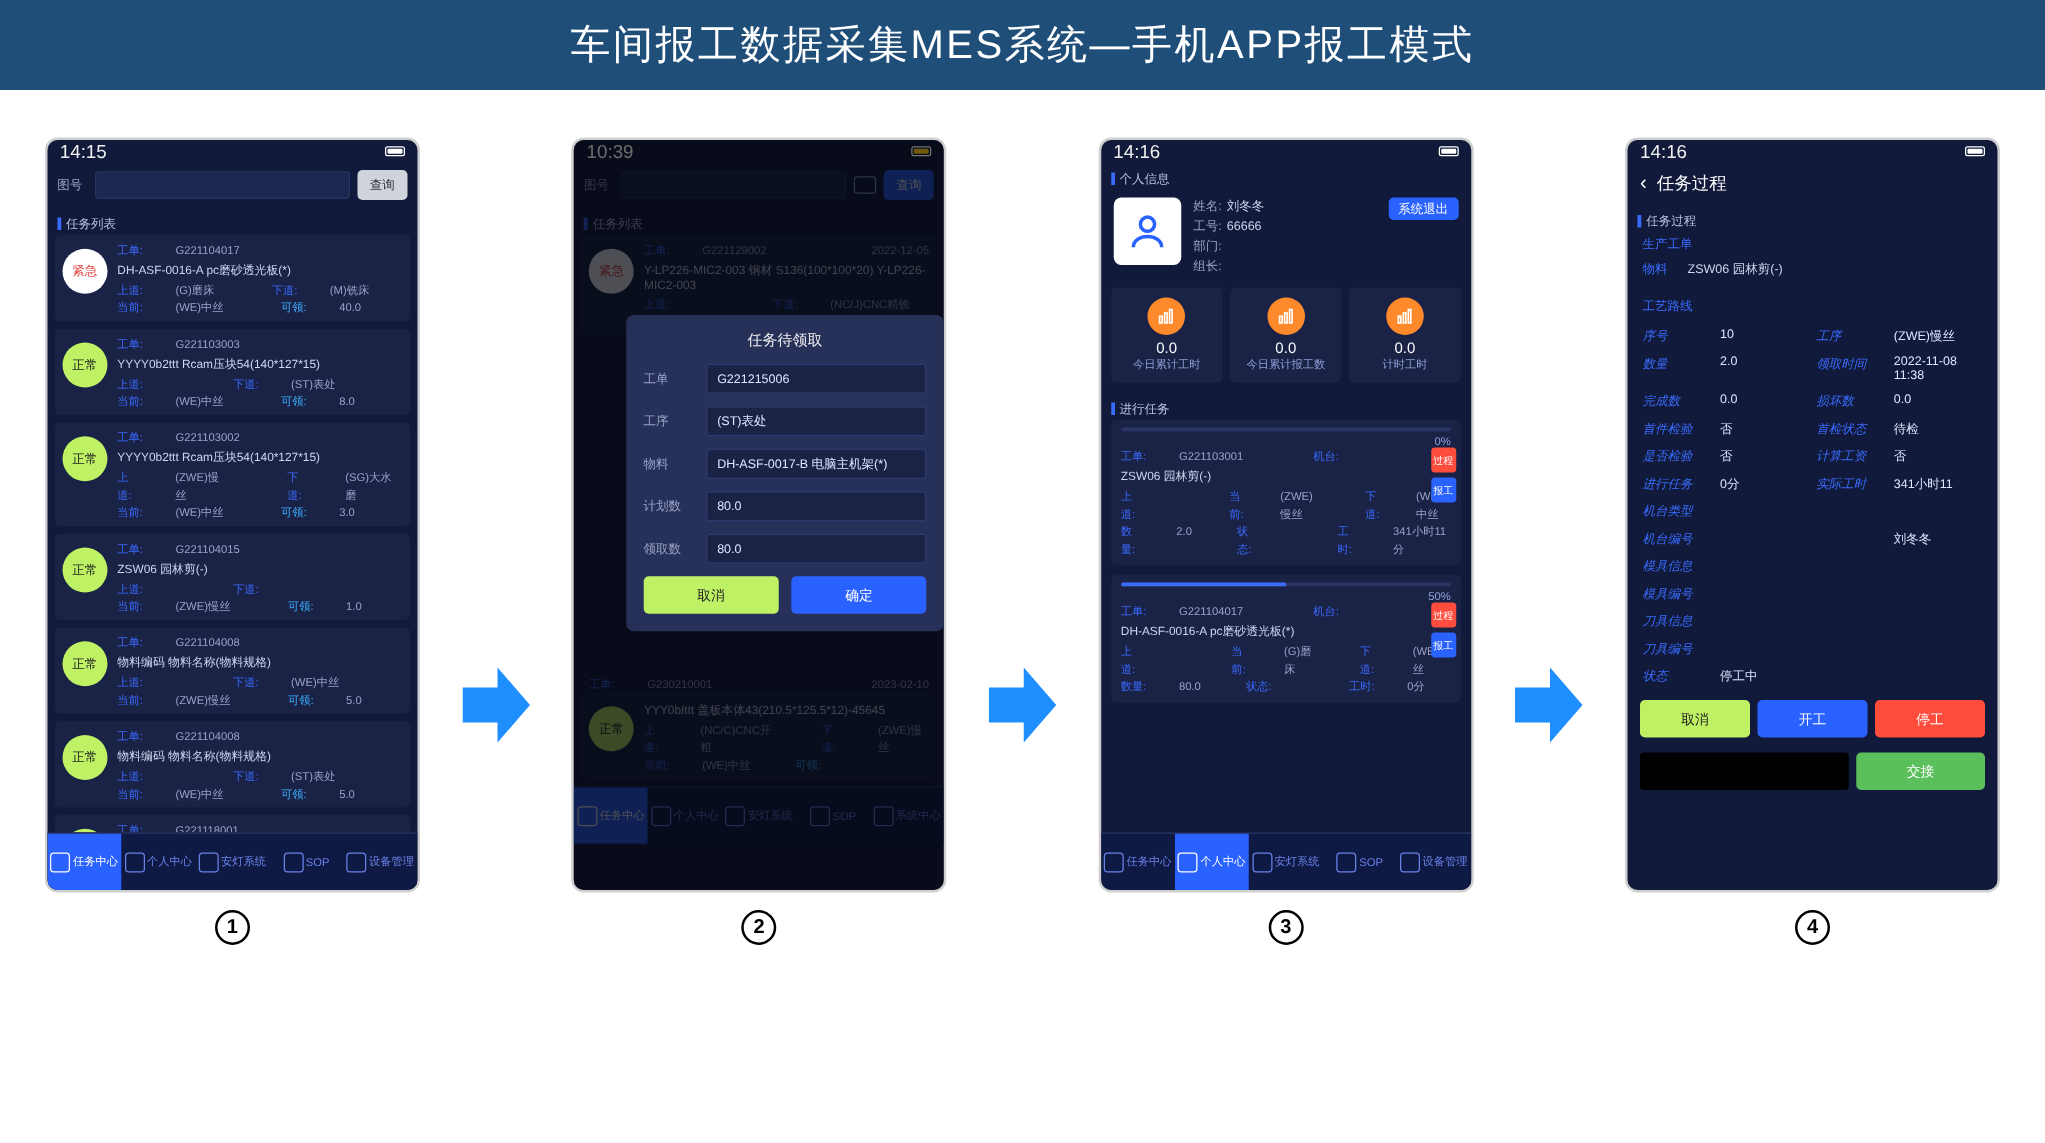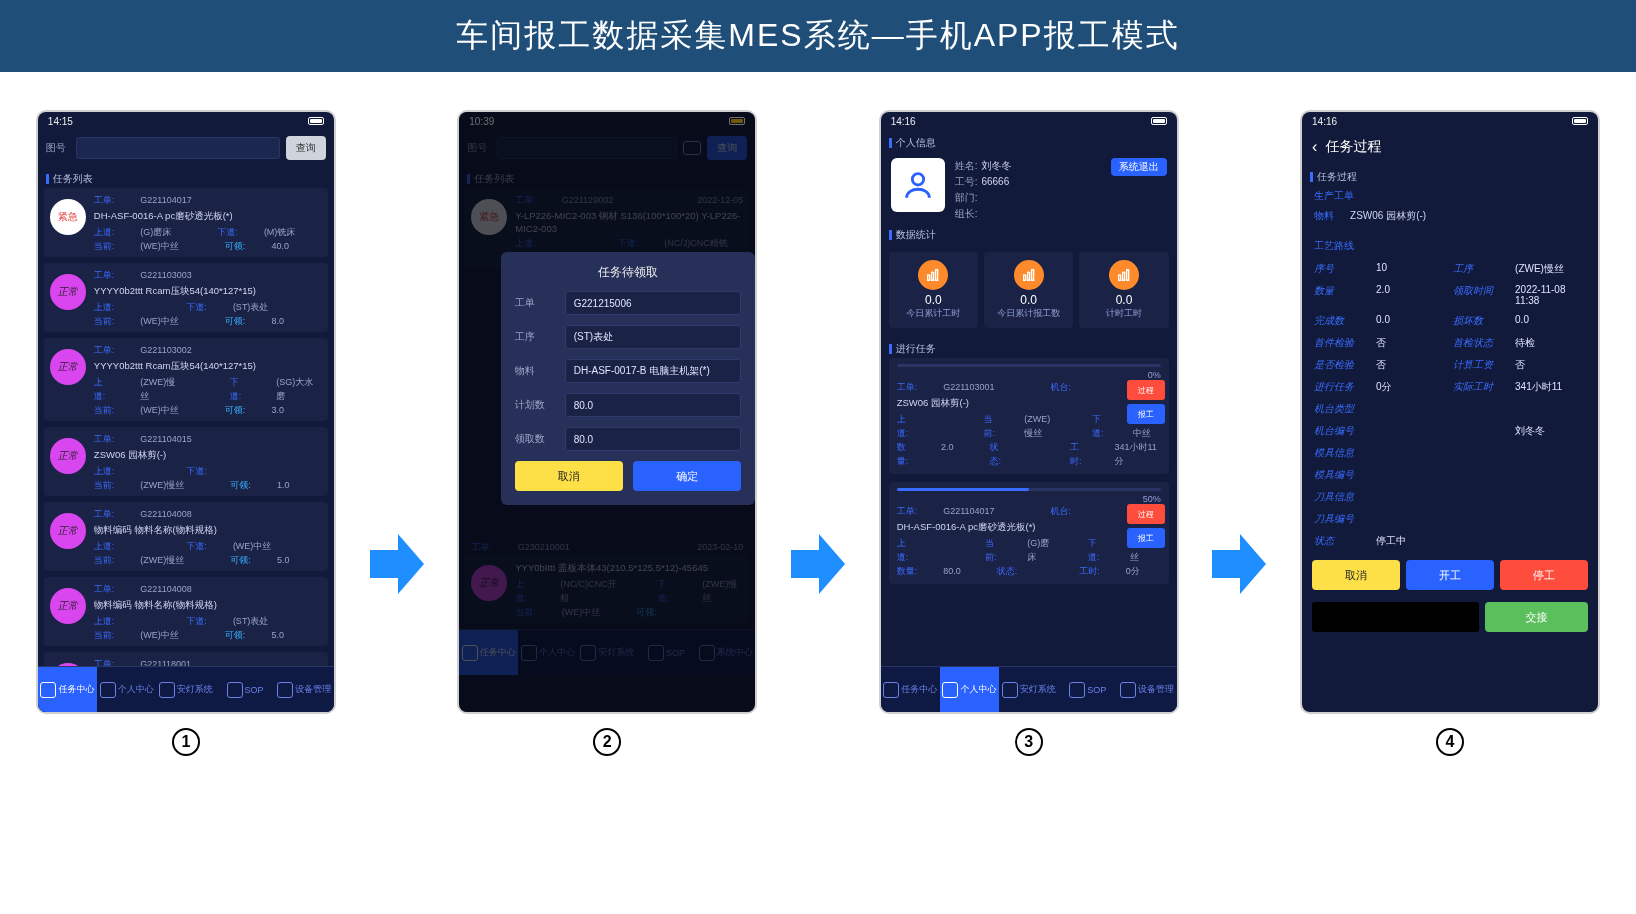--- a/index.html
+++ b/index.html
@@ -1,40 +1,40 @@
 <!DOCTYPE html>
 <html><head>
 <meta charset="utf-8">
 <style>
 * { box-sizing: border-box; margin: 0; padding: 0; }
 body { background: #fff; font-family: "Microsoft YaHei", Arial, sans-serif; }
 .header { background: #1f4e79; color: #fff; text-align: center; padding: 14px 0; font-size: 32px; letter-spacing: 2px; }
 .canvas { display: flex; align-items: flex-start; justify-content: space-around; padding: 40px 20px 10px; }
 .col { display: flex; flex-direction: column; align-items: center; }
 .phone { width: 296px; height: 600px; background: #111a3a; border-radius: 8px; box-shadow: 0 0 0 2px #cfcfcf; overflow: hidden; display: flex; flex-direction: column; color: #cfd6f0; font-size: 10px; position: relative; }
-.status-bar { height: 18px; display: flex; align-items: center; justify-content: space-between; padding: 0 10px; color: #eee; font-size: 10px; }
+.status-bar { height: 18px; display: flex; align-items: center; justify-content: space-between; padding: 0 10px; color: #eee; font-size: 15px; }
 .bat { width: 16px; height: 8px; border: 1px solid #fff; border-radius: 2px; position: relative; }
 .bat.full::after { content:""; position:absolute; inset:1px; background:#fff; border-radius:1px;}
 .bat.yellow::after { content:""; position:absolute; inset:1px; background:#f5c518; border-radius:1px;}
 .section-head { display:flex; align-items:center; gap:4px; padding:6px 8px 2px; color:#b8c0e0; font-size:10px;}
 .section-head .bar { width:3px; height:10px; background:#3a6bff; }
 .search-row { display:flex; align-items:center; gap:6px; padding:6px 8px; }
 .search-row .lbl { color:#9aa3c7; width:24px; }
 .search-row .inp { flex:1; height:22px; background:#1c2750; border:1px solid #2a3566; border-radius:3px; }
 .btn { border:none; border-radius:4px; font-size:10px; padding:5px 10px; cursor:pointer; color:#fff; }
 .btn-grey { background:#cfd3dc; color:#333; }
 .btn-blue { background:#2a62ff; }
 .btn-orange { background:#ff4d3d; }
 .btn-green { background:#5bbf5b; }
-.btn-dkgrey { background:#fde047; color:#222; }
+.btn-dkgrey { background:#bef264; color:#222; }
 .list { flex:1; overflow:hidden; padding:0 6px; }
 .card { background:#1a2246; border-radius:4px; margin-bottom:6px; padding:5px 6px 4px 6px; display:flex; gap:8px; }
 .badge { width:36px; height:36px; border-radius:50%; display:flex; align-items:center; justify-content:center; font-size:10px; margin-top:6px; flex-shrink:0; }
 .badge.red { background:#fff; color:#e63e3e; }
-.badge.normal { background:#d946ef; color:#222;font-style:italic; }
+.badge.normal { background:#bef264; color:#222; }
 .card-body { flex:1; }
 .line { display:flex; gap:26px; font-size:9px; color:#9aa3c7; line-height:14px; }
 .line .k { color:#3a6bff; }
 .line .k2 { color:#3ab0ff; }
 .title-line { color:#d0d6f0; font-size:9.5px; margin:3px 0 2px; }
 .bottom-nav { height:46px; background:#0f1a44; display:flex; border-top:1px solid #2a3566; }
 .nav-item { flex:1; display:flex; flex-direction:row; align-items:center; justify-content:center; gap:2px; color:#6a82e8; font-size:9px; }
 .nav-item.active { background:#2a62ff; color:#fff; }
 .nav-ico { width:16px; height:16px; border:1.5px solid currentColor; border-radius:3px; }
 .step-num { margin-top:16px; width:28px; height:28px; border:2px solid #000; border-radius:50%; display:flex; align-items:center; justify-content:center; font-size:16px; font-weight:bold; }
@@ -58,21 +58,21 @@
 .pinfo .pk { color:#9aa3c7; margin-right:4px; }
 .stats { display:flex; gap:6px; padding:8px; }
 .stat { flex:1; background:#1a2246; border-radius:4px; padding:8px 6px; text-align:center; }
 .stat .circ { width:30px; height:30px; background:#ff8a2b; border-radius:50%; margin:0 auto 3px; display:flex; align-items:center; justify-content:center; }
 .stat .circ svg{width:16px;height:16px;stroke:#fff;}
 .stat .v { color:#fff; font-size:12px; } .stat .l { color:#8fa0d8; font-size:9px; }
 .prog-card { background:#1a2246; border-radius:4px; margin:0 8px 8px; padding:6px 8px; position:relative; font-size:9px;}
 .prog-bar { height:3px; background:#2a3566; border-radius:2px; margin-bottom:3px; position:relative;}
 .prog-bar .fill { position:absolute; left:0; top:0; bottom:0; background:#3a6bff; border-radius:2px;}
 .side-btns { position:absolute; right:4px; top:22px; display:flex; flex-direction:column; gap:4px;}
-.side-btns .sb { width:38px; height:20px; border-radius:3px; font-size:8px; color:#fff; display:flex; align-items:center; justify-content:center;}
+.side-btns .sb { width:20px; height:20px; border-radius:3px; font-size:8px; color:#fff; display:flex; align-items:center; justify-content:center;}
 .kv-grid { display:grid; grid-template-columns:56px 1fr 56px 1fr; row-gap:8px; column-gap:6px; padding:6px 12px; font-size:10px;}
 .kv-grid .gk { color:#3a6bff;font-style:italic; } .kv-grid .gv { color:#dfe4ff; }
 .btn-row { display:flex; gap:6px; padding:6px 10px;}
 .btn-row .btn { flex:1; height:30px; font-size:11px;}
 .scan-ico { width:18px; height:14px; border:1.5px solid #8aa0e0; border-radius:3px; position:relative;}
 </style>
 </head>
 <body>
 
 <div class="header">车间报工数据采集MES系统—手机APP报工模式</div>
@@ -430,24 +430,20 @@
             </svg>
           </div>
     <div class="pinfo">
       <div><span class="pk">姓名:</span><span>刘冬冬</span>
         <button class="btn btn-blue" style="float:right;padding:2px 8px">系统退出</button></div>
       <div><span class="pk">工号:</span><span>66666</span></div>
       <div><span class="pk">部门:</span></div>
       <div><span class="pk">组长:</span></div>
     </div>
   </div>
-  <div class="section-head">
-          <span class="bar"></span>
-          <span>数据统计</span>
-        </div>
   <div class="stats">
     <div class="stat">
             <div class="circ">
               <svg viewBox="0 0 24 24" fill="none" stroke-width="2">
                 <rect x="4" y="12" width="3" height="8"></rect>
                 <rect x="10" y="8" width="3" height="12"></rect>
                 <rect x="16" y="4" width="3" height="16"></rect>
               </svg>
             </div>
             <div class="v">0.0</div>

